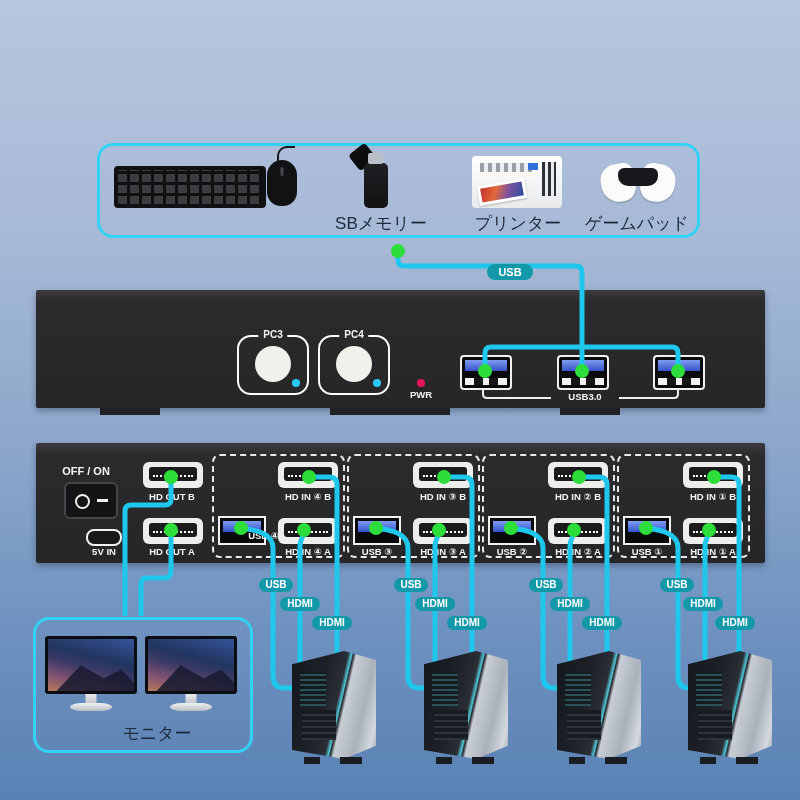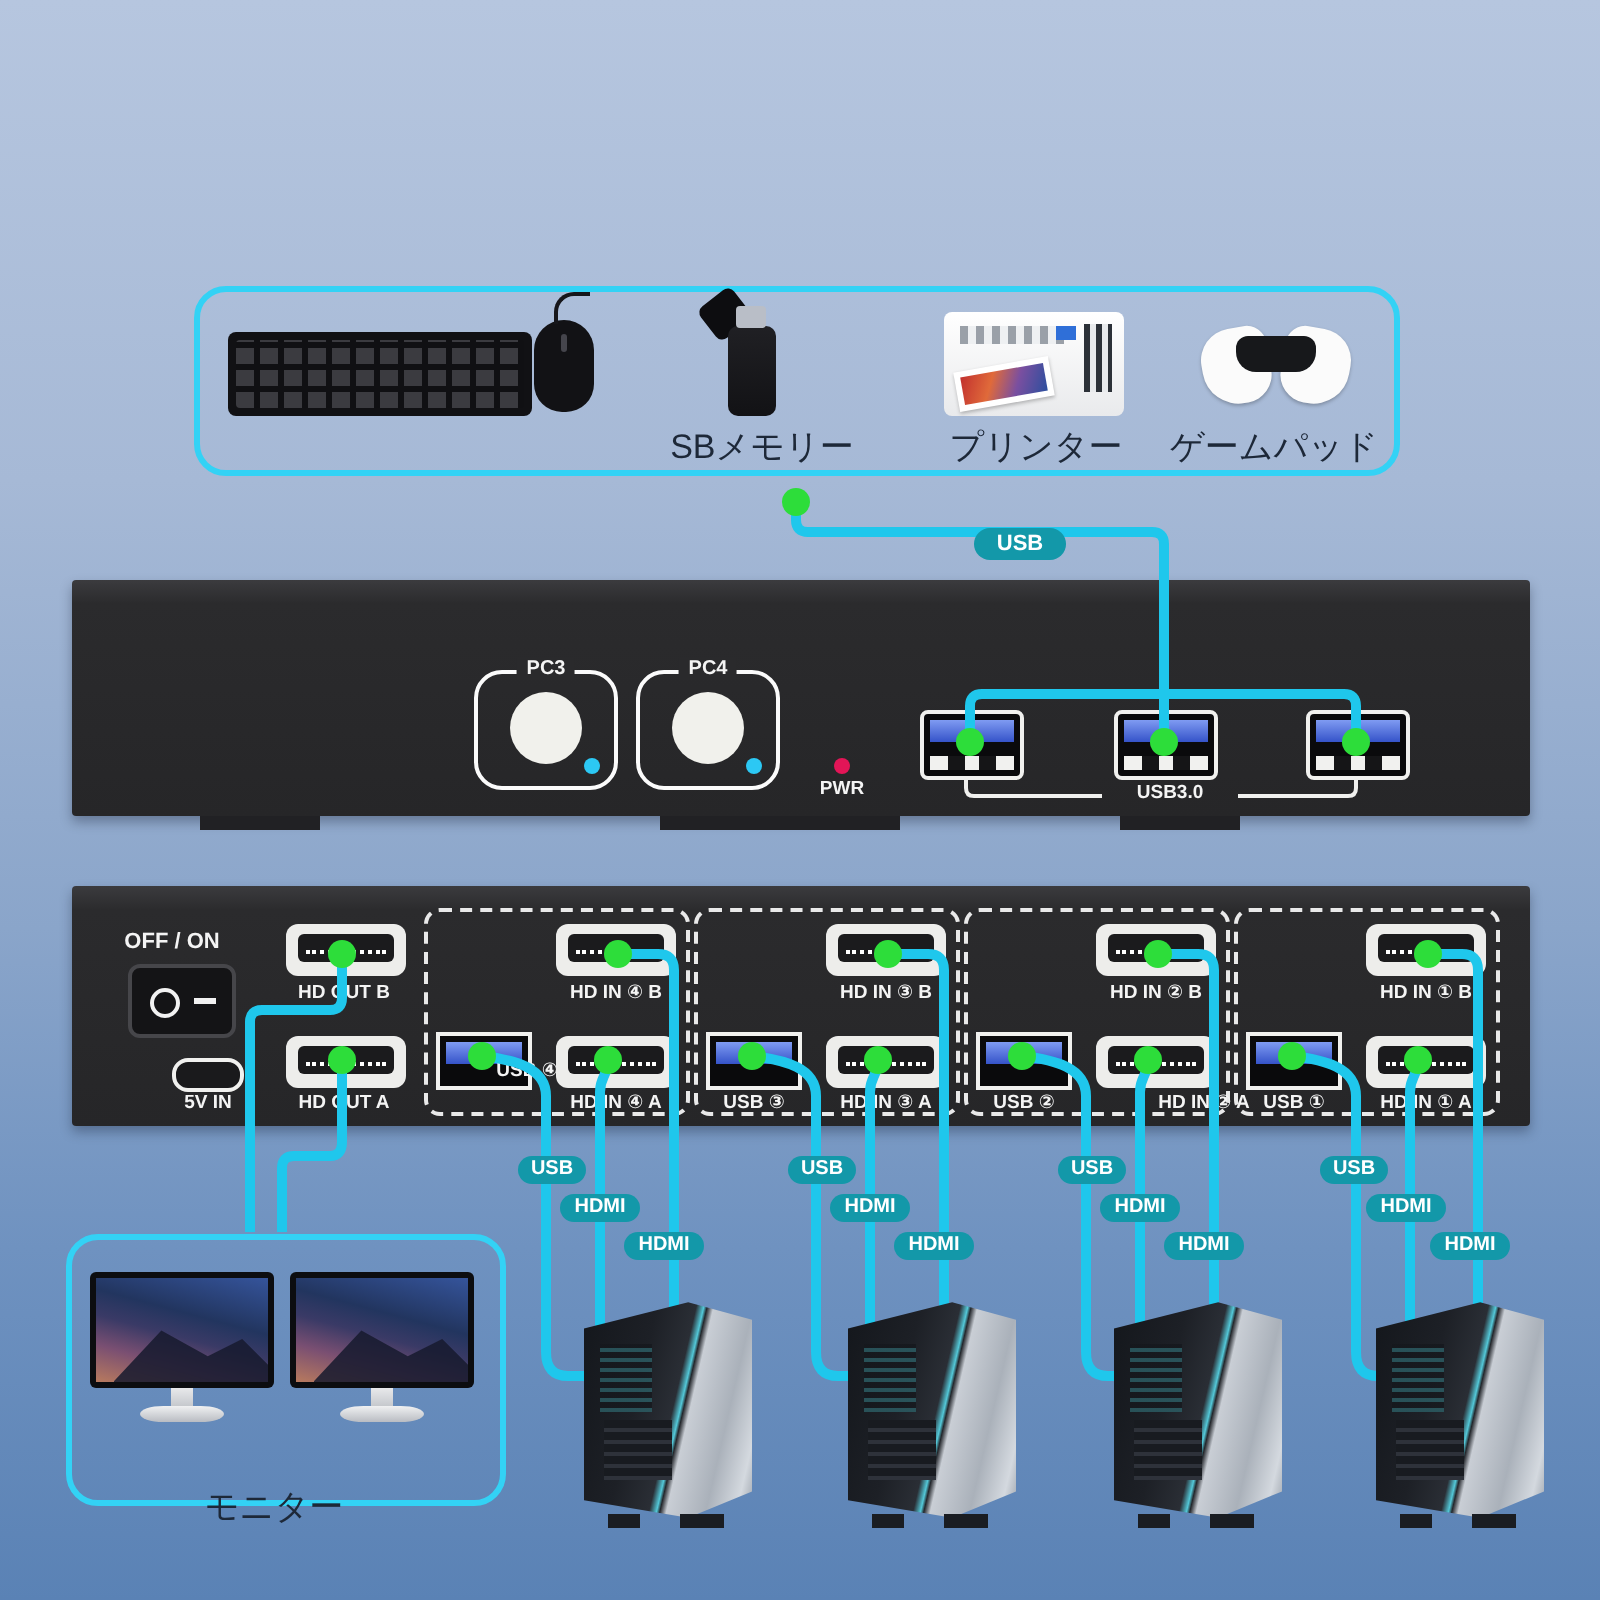--- a/index.html
+++ b/index.html
@@ -155,21 +155,21 @@
     <div class="abs white plabel" style="left:341px;top:103px;">USB ③</div>
     <div class="abs hdmi" style="left:377px;top:75px;"></div>
     <div class="abs white plabel" style="left:407px;top:103px;">HD IN ③ A</div>
 
     <div class="abs ggroup" style="left:446px;"></div>
     <div class="abs hdmi" style="left:512px;top:19px;"></div>
     <div class="abs white plabel" style="left:542px;top:48px;">HD IN ② B</div>
     <div class="abs usbport usbB" style="left:452px;top:73px;"></div>
     <div class="abs white plabel" style="left:476px;top:103px;">USB ②</div>
     <div class="abs hdmi" style="left:512px;top:75px;"></div>
-    <div class="abs white plabel" style="left:542px;top:103px;margin-left:24px;">HD IN ② A</div>
+    <div class="abs white plabel" style="left:542px;top:103px;">HD IN ② A</div>
 
     <div class="abs ggroup" style="left:581px;"></div>
     <div class="abs hdmi" style="left:647px;top:19px;"></div>
     <div class="abs white plabel" style="left:677px;top:48px;">HD IN ① B</div>
     <div class="abs usbport usbB" style="left:587px;top:73px;"></div>
     <div class="abs white plabel" style="left:611px;top:103px;">USB ①</div>
     <div class="abs hdmi" style="left:647px;top:75px;"></div>
     <div class="abs white plabel" style="left:677px;top:103px;">HD IN ① A</div>
   </div>
 
@@ -181,21 +181,21 @@
     <div class="neck"></div>
     <div class="base"></div>
   </div>
   <div class="abs monitor" style="left:145px;top:636px;width:92px;height:80px;">
     <div class="scr">
         <div class="img"></div>
       </div>
     <div class="neck"></div>
     <div class="base"></div>
   </div>
-  <div class="abs jp" style="left:137px;top:722px;margin-top:20px;">モニター</div>
+  <div class="abs jp" style="left:157px;top:722px;">モニター</div>
 
   <svg class="cables" width="800" height="800" viewBox="0 0 800 800">
     <g fill="none" stroke="#1fc7ec" stroke-width="5">
       <path d="M398,250 V260 Q398,266 404,266 H576 Q582,266 582,272 V347"></path>
       <path d="M485,371 V353 Q485,347 491,347 H672 Q678,347 678,353 V371"></path>
       <path d="M582,347 V371"></path>
       <path d="M171,477 V499 Q171,505 165,505 H131 Q125,505 125,511 V616"></path>
       <path d="M171,530 V571 Q171,578 165,578 H147 Q141,578 141,584 V616"></path>
       <path d="M309,477 H329 Q337,477 337,485 V668"></path>
       <path d="M304,530 C304,538 300,538 300,546 V676"></path>

